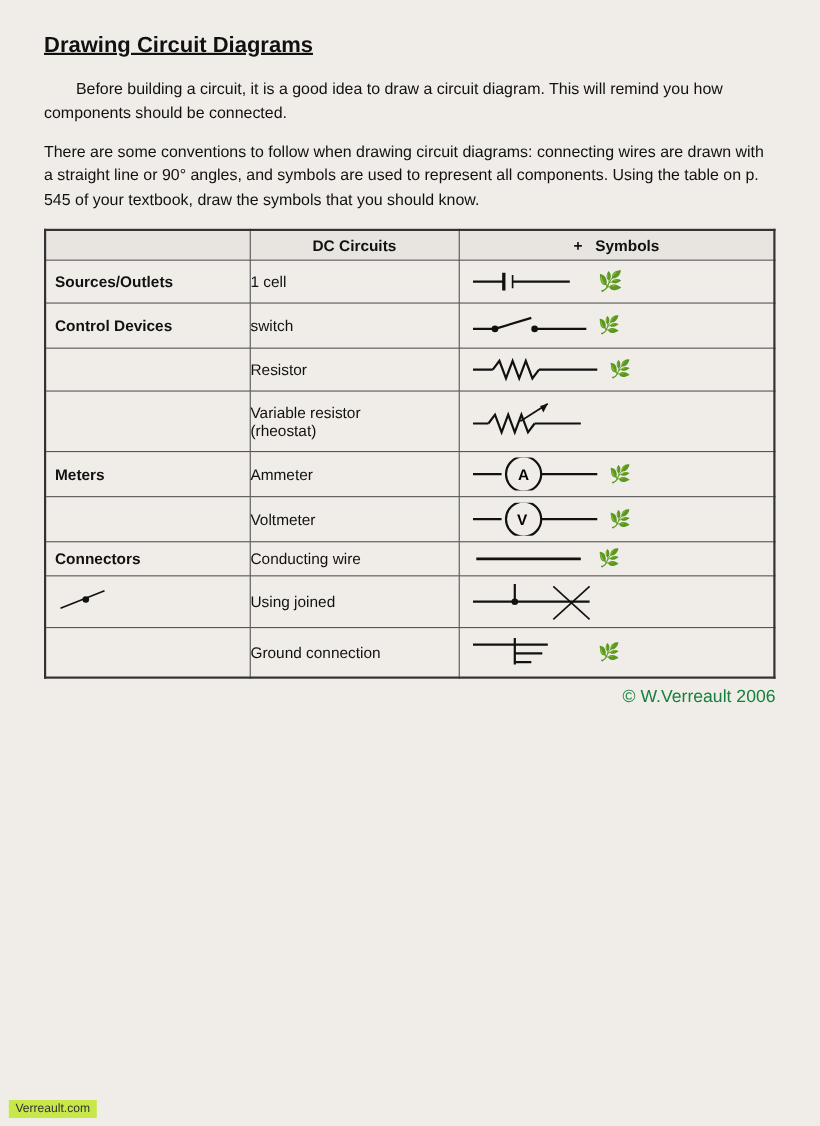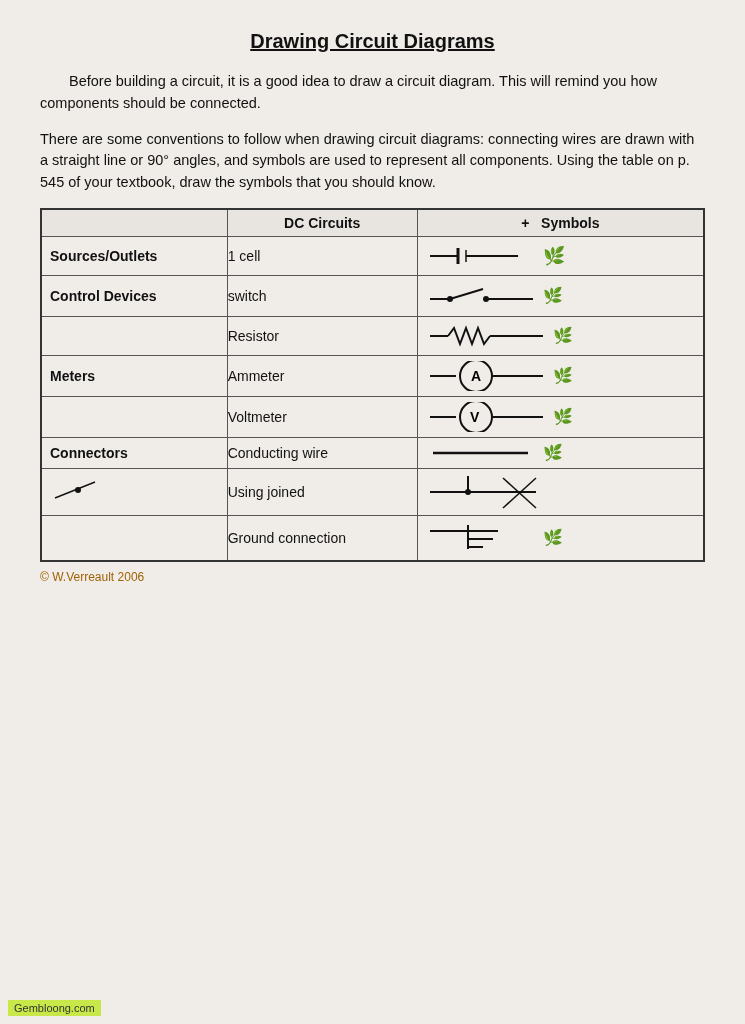--- a/index.html
+++ b/index.html
@@ -6,21 +6,20 @@
     body {
       width: 745px;
       min-height: 1024px;
       background: #f0ede8;
       font-family: 'Times New Roman', Times, serif;
       font-size: 15px;
       color: #111;
       padding: 30px 40px 20px 40px;
     }
     h1 {
-      text-align: center;
       font-size: 20px;
       text-decoration: underline;
       font-weight: bold;
       margin-bottom: 18px;
       font-family: Arial, sans-serif;
     }
     .intro {
       font-size: 14.5px;
       font-family: Arial, sans-serif;
       line-height: 1.5;
@@ -59,24 +58,24 @@
       text-align: left;
     }
     td.symbol {
       text-align: left;
       padding-left: 10px;
       font-size: 18px;
       letter-spacing: 1px;
       min-width: 180px;
     }
     .copyright {
-      text-align: left;
-      font-size: 12px;
+      text-align: right;
+      font-size: 16px;
       margin-top: 8px;
-      color: #a16207;
+      color: #15803d;
       font-family: Arial, sans-serif;
     }
     .watermark {
       position: fixed;
       bottom: 8px;
       left: 8px;
       background: #c8e84a;
       color: #333;
       font-size: 11px;
       padding: 2px 6px;
@@ -154,20 +153,36 @@
           <svg width="120" height="28" viewBox="0 0 120 28">
             <line x1="2" y1="14" x2="20" y2="14" stroke="#111" stroke-width="2"></line>
             <path d="M20,14 L26,6 L32,22 L38,6 L44,22 L50,6 L56,22 L62,14" fill="none" stroke="#111" stroke-width="2"></path>
             <line x1="62" y1="14" x2="115" y2="14" stroke="#111" stroke-width="2"></line>
           </svg>
           <span style="font-size:16px;">🌿</span>
         </div>
       </td>
     </tr>
 
+    <tr>
+      <td class="category"></td>
+      <td class="component">Variable resistor<br>(rheostat)</td>
+      <td class="symbol">
+        <div class="sym-cell">
+          <svg width="120" height="44" viewBox="0 0 120 44">
+            <line x1="2" y1="24" x2="16" y2="24" stroke="#111" stroke-width="2"></line>
+            <path d="M16,24 L22,16 L28,32 L34,16 L40,32 L46,16 L52,32 L58,24" fill="none" stroke="#111" stroke-width="2"></path>
+            <line x1="58" y1="24" x2="100" y2="24" stroke="#111" stroke-width="2"></line>
+
+            <line x1="45" y1="22" x2="70" y2="6" stroke="#111" stroke-width="1.5"></line>
+            <polygon points="70,6 63,8 66,14" fill="#111"></polygon>
+          </svg>
+        </div>
+      </td>
+    </tr>
 
     <tr>
       <td class="category">Meters</td>
       <td class="component">Ammeter</td>
       <td class="symbol">
         <div class="sym-cell">
           <svg width="120" height="30" viewBox="0 0 120 30">
             <line x1="2" y1="15" x2="28" y2="15" stroke="#111" stroke-width="2"></line>
             <circle cx="48" cy="15" r="16" fill="none" stroke="#111" stroke-width="2"></circle>
             <text x="43" y="20" font-size="14" font-family="Arial" font-weight="bold">A</text>
@@ -244,13 +259,13 @@
           </svg>
           <span style="font-size:16px;">🌿</span>
         </div>
       </td>
     </tr>
   </tbody>
 </table>
 
 <p class="copyright">© W.Verreault 2006</p>
 
-<div class="watermark">Gembloong.com</div>
+<div class="watermark">Verreault.com</div>
 
 </body></html>

